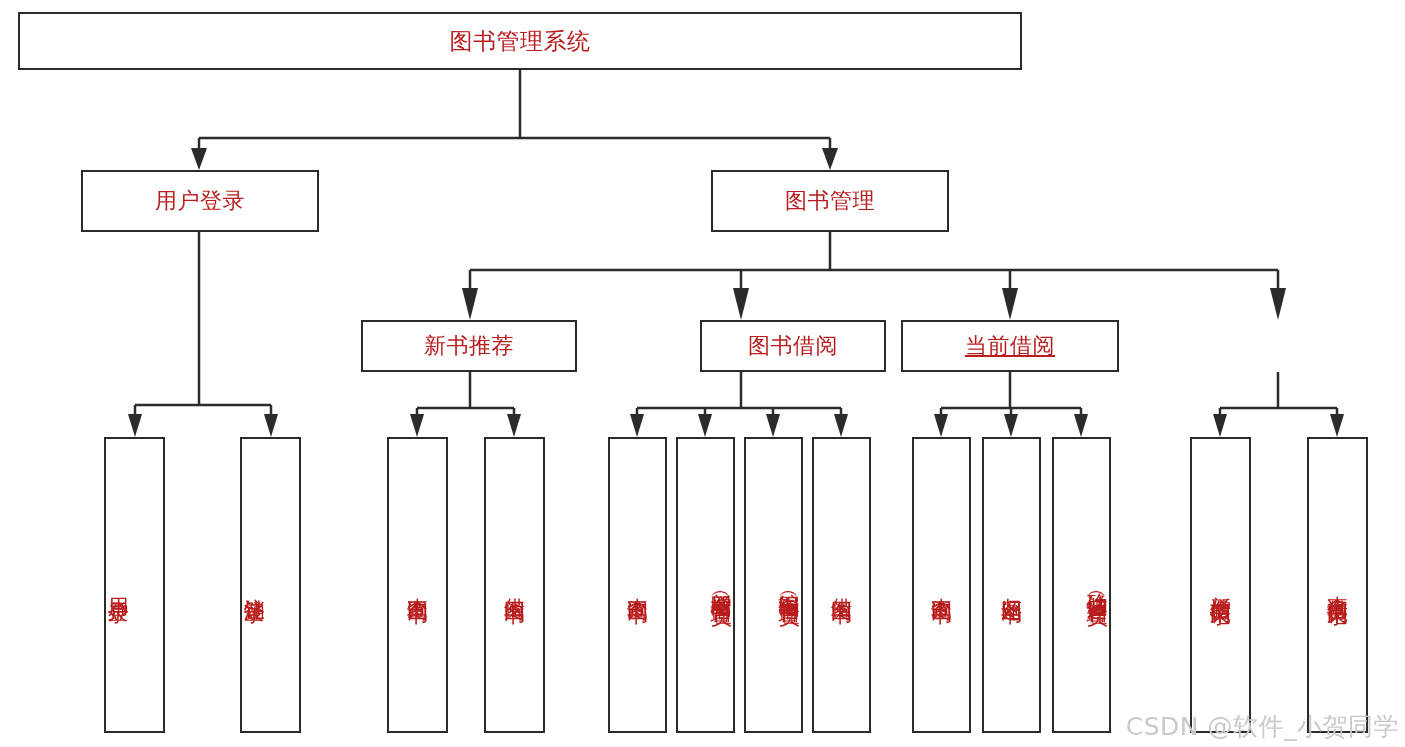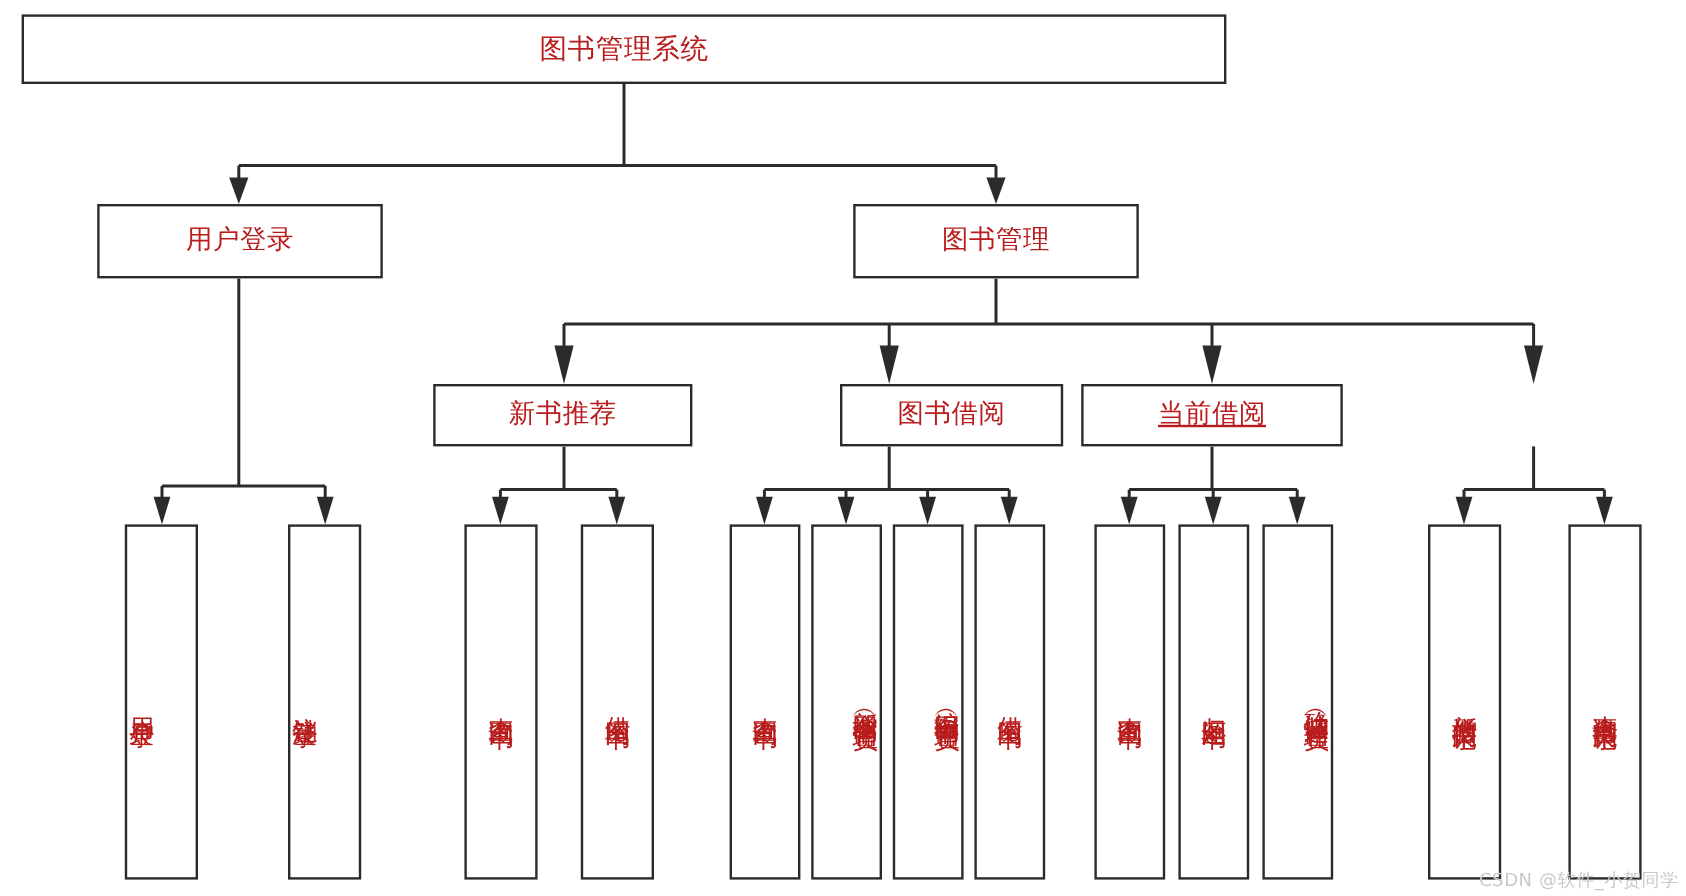--- a/index.html
+++ b/index.html
@@ -72,21 +72,21 @@
     fill: none;
   }
   #wires polygon {
     fill: #2b2b2b;
   }
   
   .watermark {
     position: absolute;
     right: 6px;
     bottom: 4px;
-    font-size: 15px;
+    font-size: 25px;
     color: #c9c9c9;
     white-space: nowrap;
     letter-spacing: 0.5px;
   }
 </style>
 </head>
 <body>
 
 <div id="canvas">
 

